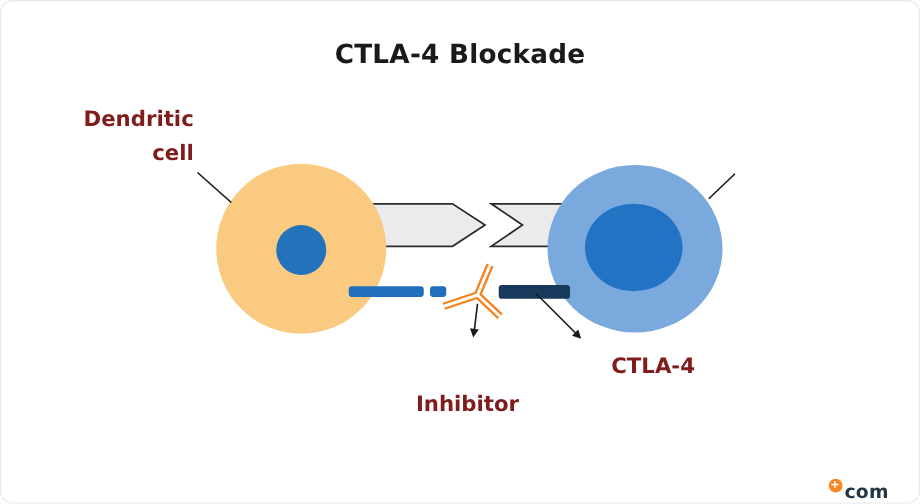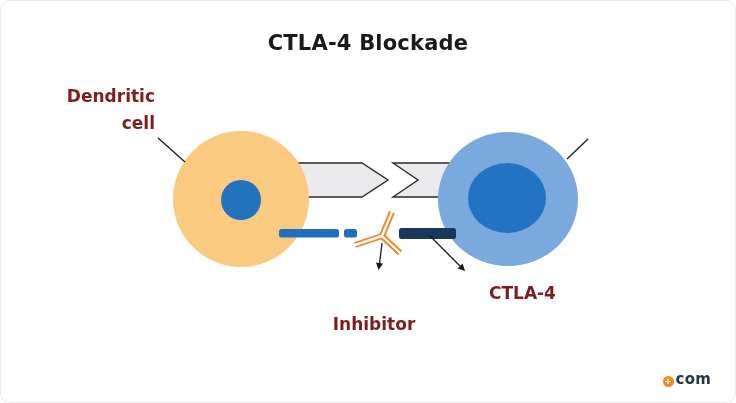--- a/index.html
+++ b/index.html
@@ -41,21 +41,21 @@
     color:#253746;font-weight:600;font-size:16px;
     letter-spacing:0.2px;
   }
   .logo .dot{
     display:inline-flex;align-items:center;justify-content:center;
     width:11px;height:11px;border-radius:50%;
     background:#F6861F;color:#ffffff;
     font-size:9px;font-weight:700;line-height:1;
     margin:6px 2px 0 3px;
   }
-  .logo .tld{font-size:15px;margin-top:1px;}
+  .logo .tld{font-size:15px;margin-top:15px;}
 </style>
 </head>
 <body>
 
 <div class="canvas">
 
   <div class="title">CTLA-4 Blockade</div>
 
   <svg class="diagram-svg" width="736" height="403" viewBox="0 0 736 403">
 

